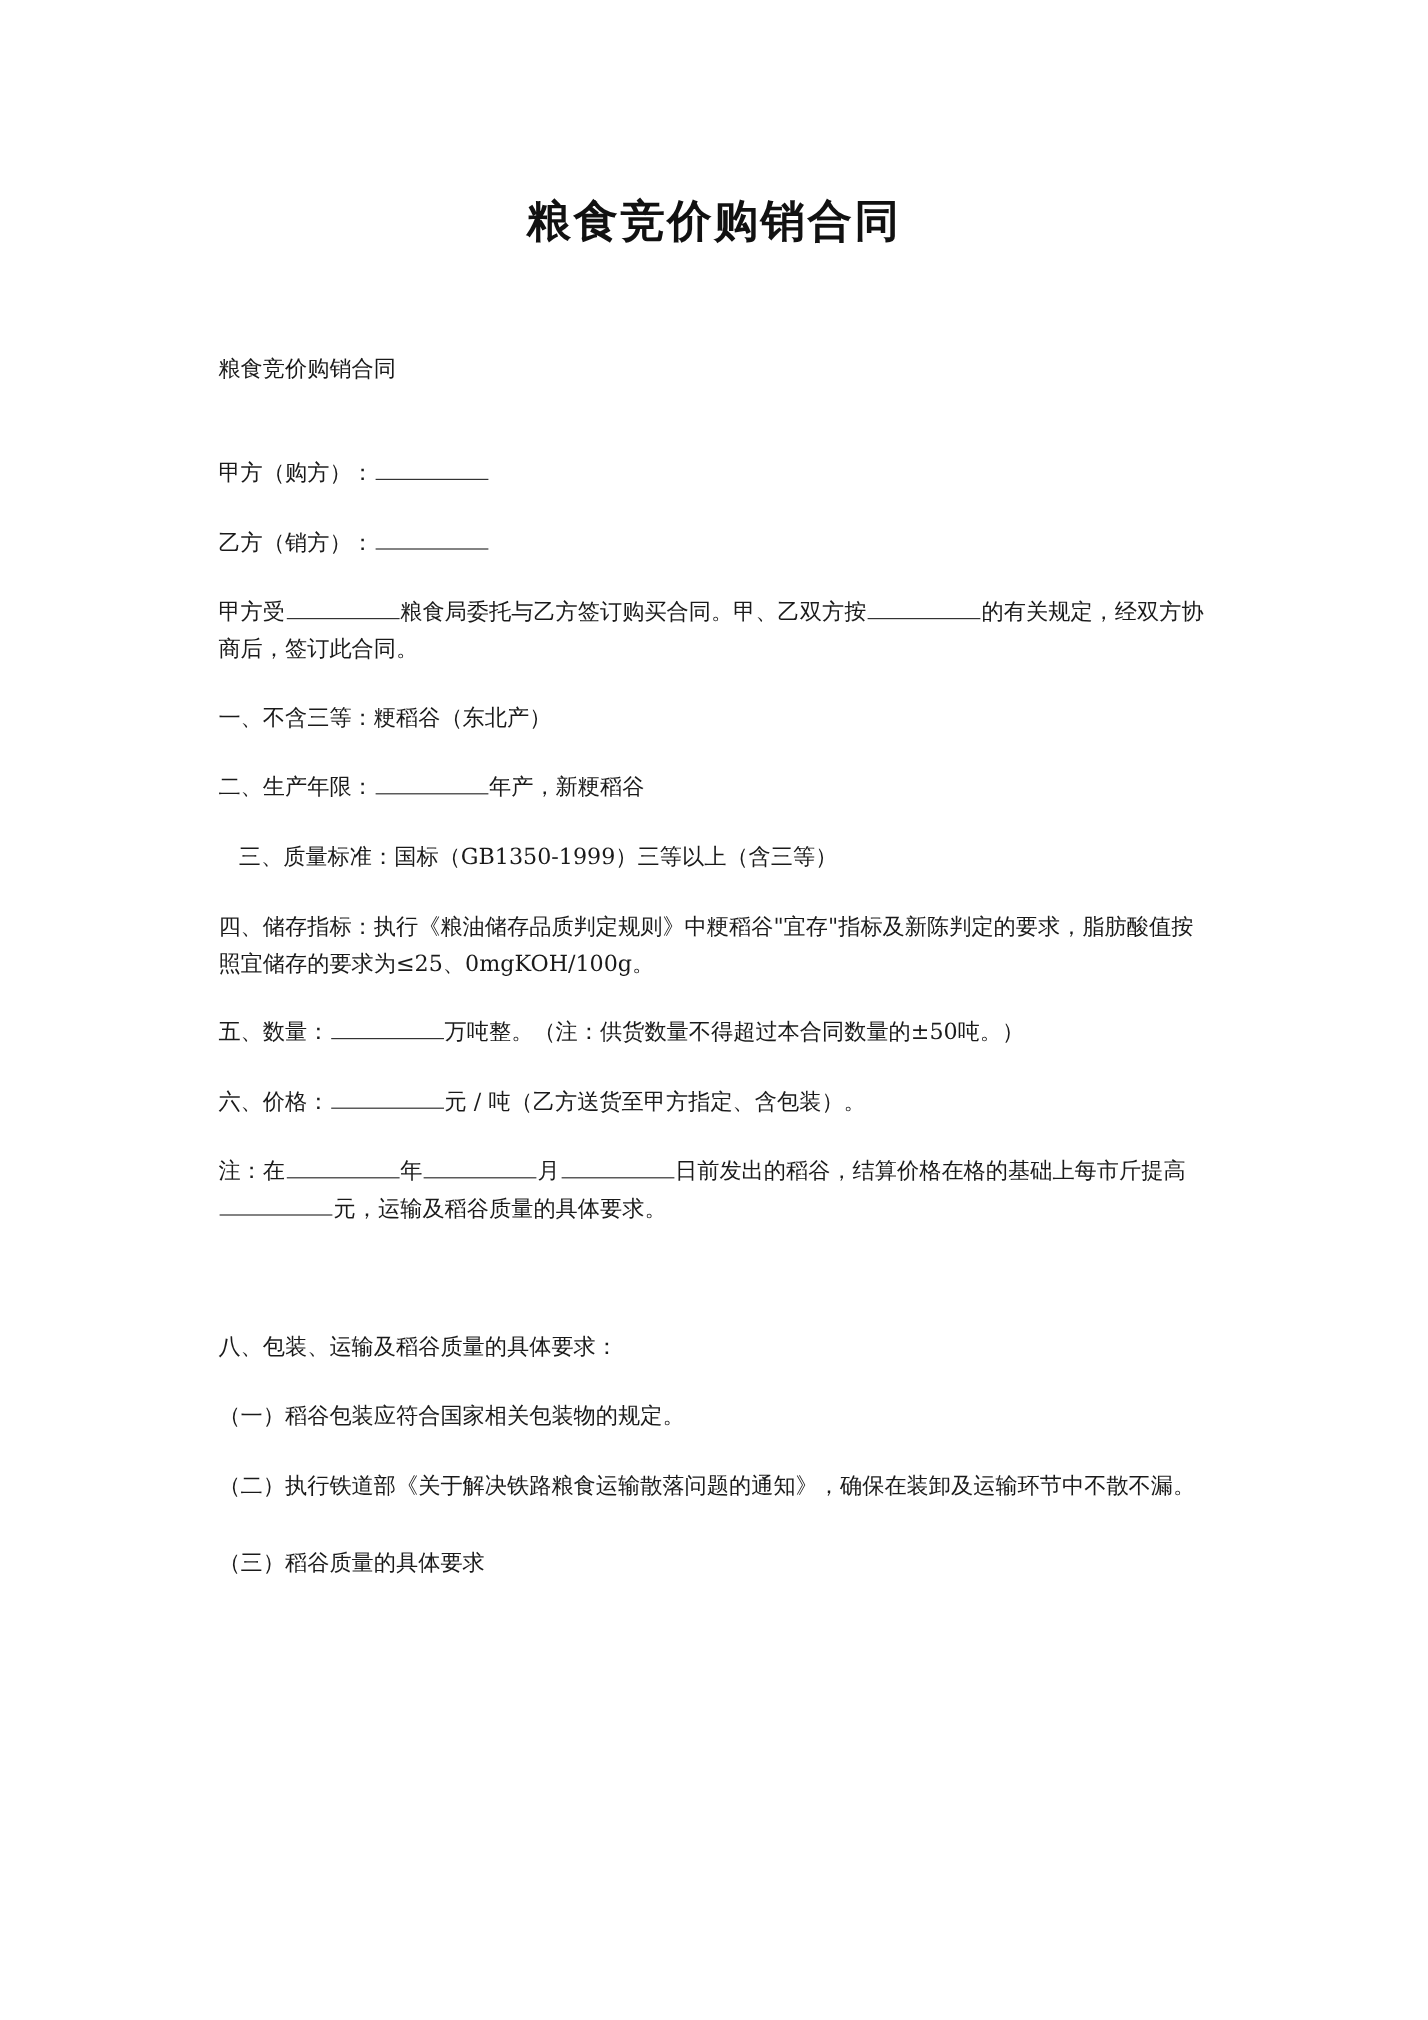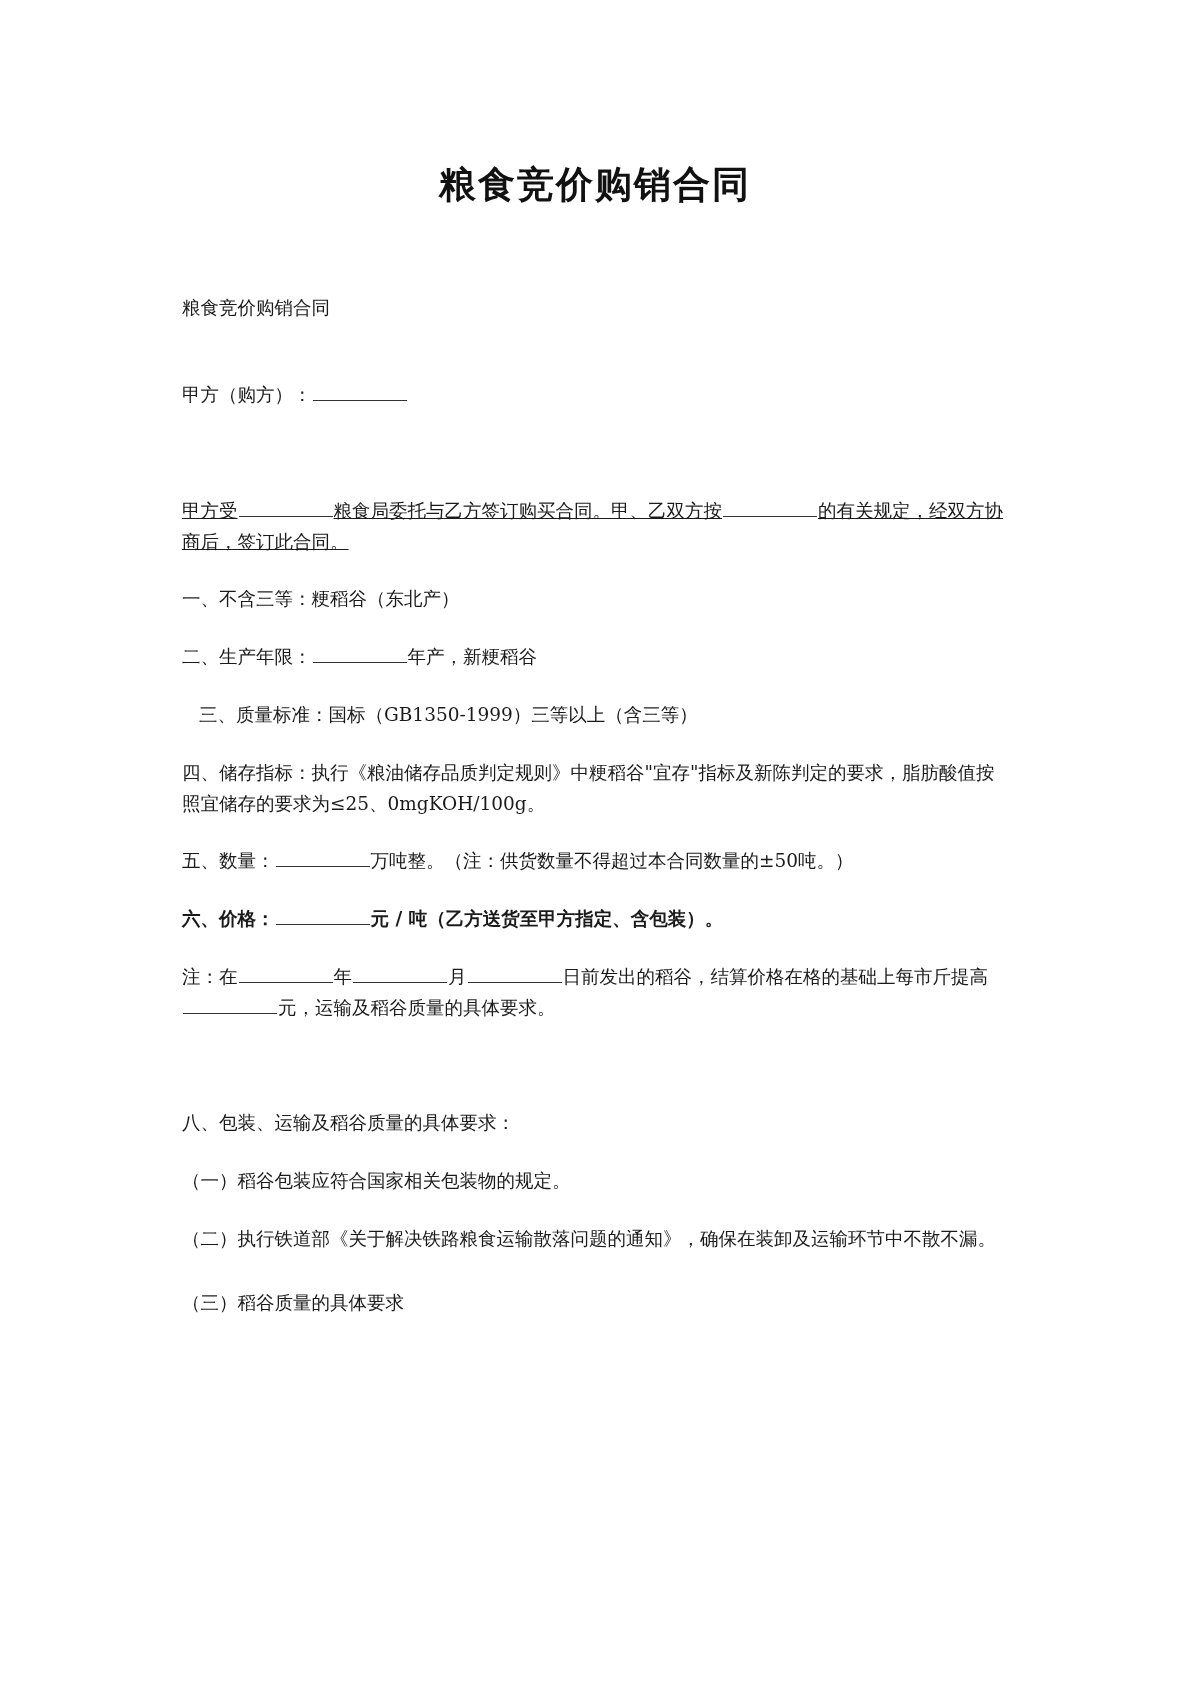--- a/index.html
+++ b/index.html
@@ -59,34 +59,35 @@
 <body>
 
 <div class="page">
 
   <h1 class="doc-title">粮食竞价购销合同</h1>
 
   <p class="p" style="top:292px;">粮食竞价购销合同</p>
 
   <p class="p" style="top:379px;"><span>甲方（购方）：</span><span class="blank b94"></span></p>
 
+  <p class="p" style="top:437px;"><span>乙方（销方）：</span><span class="blank b94"></span></p>
 
-  <p class="p" style="top:495px;text-decoration:underline;"><span>甲方受</span><span class="blank b94"></span><span>粮食局委托与乙方签订购买合同。甲、乙双方按</span><span class="blank b94"></span><span>的有关规定，经双方协商后，签订此合同。</span></p>
+  <p class="p" style="top:495px;"><span>甲方受</span><span class="blank b94"></span><span>粮食局委托与乙方签订购买合同。甲、乙双方按</span><span class="blank b94"></span><span>的有关规定，经双方协商后，签订此合同。</span></p>
 
   <p class="p" style="top:583px;">一、不含三等：粳稻谷（东北产）</p>
 
   <p class="p" style="top:641px;"><span>二、生产年限：</span><span class="blank b94"></span><span>年产，新粳稻谷</span></p>
 
   <p class="p" style="top:699px;margin-left:17px;">三、质量标准：国标（GB1350-1999）三等以上（含三等）</p>
 
   <p class="p" style="top:757px;">四、储存指标：执行《粮油储存品质判定规则》中粳稻谷"宜存"指标及新陈判定的要求，脂肪酸值按照宜储存的要求为≤25、0mgKOH/100g。</p>
 
   <p class="p" style="top:845px;"><span>五、数量：</span><span class="blank b94"></span><span>万吨整。（注：供货数量不得超过本合同数量的±50吨。）</span></p>
 
-  <p class="p" style="top:903px;font-weight:bold;"><span>六、价格：</span><span class="blank b94"></span><span>元 / 吨（乙方送货至甲方指定、含包装）。</span></p>
+  <p class="p" style="top:903px;"><span>六、价格：</span><span class="blank b94"></span><span>元 / 吨（乙方送货至甲方指定、含包装）。</span></p>
 
   <p class="p" style="top:961px;"><span>注：在</span><span class="blank b94"></span><span>年</span><span class="blank b94"></span><span>月</span><span class="blank b94"></span><span>日前发出的稻谷，结算价格在格的基础上每市斤提高</span><span class="blank b94"></span><span>元，运输及稻谷质量的具体要求。</span></p>
 
 
   <p class="p" style="top:1107px;">八、包装、运输及稻谷质量的具体要求：</p>
 
   <p class="p" style="top:1165px;">（一）稻谷包装应符合国家相关包装物的规定。</p>
 
   <p class="p" style="top:1223px;">（二）执行铁道部《关于解决铁路粮食运输散落问题的通知》，确保在装卸及运输环节中不散不漏。</p>
 

